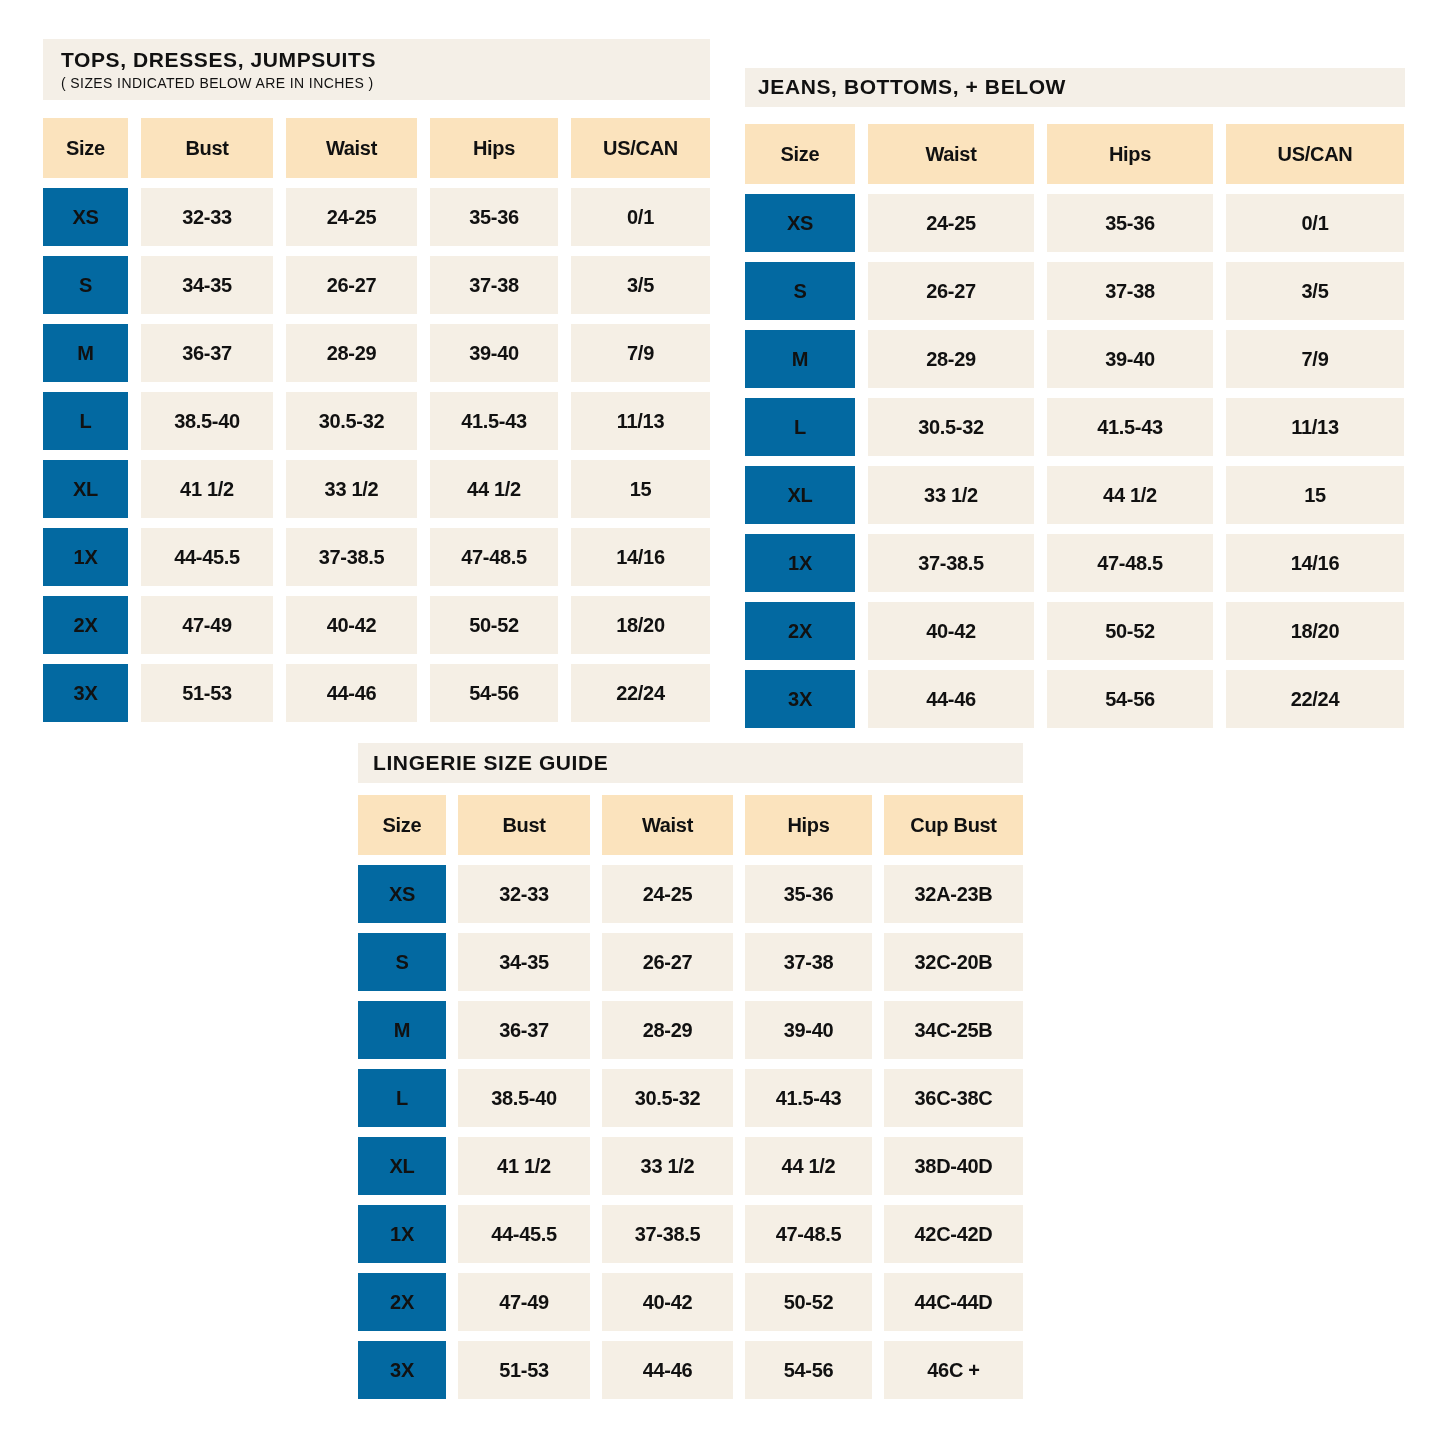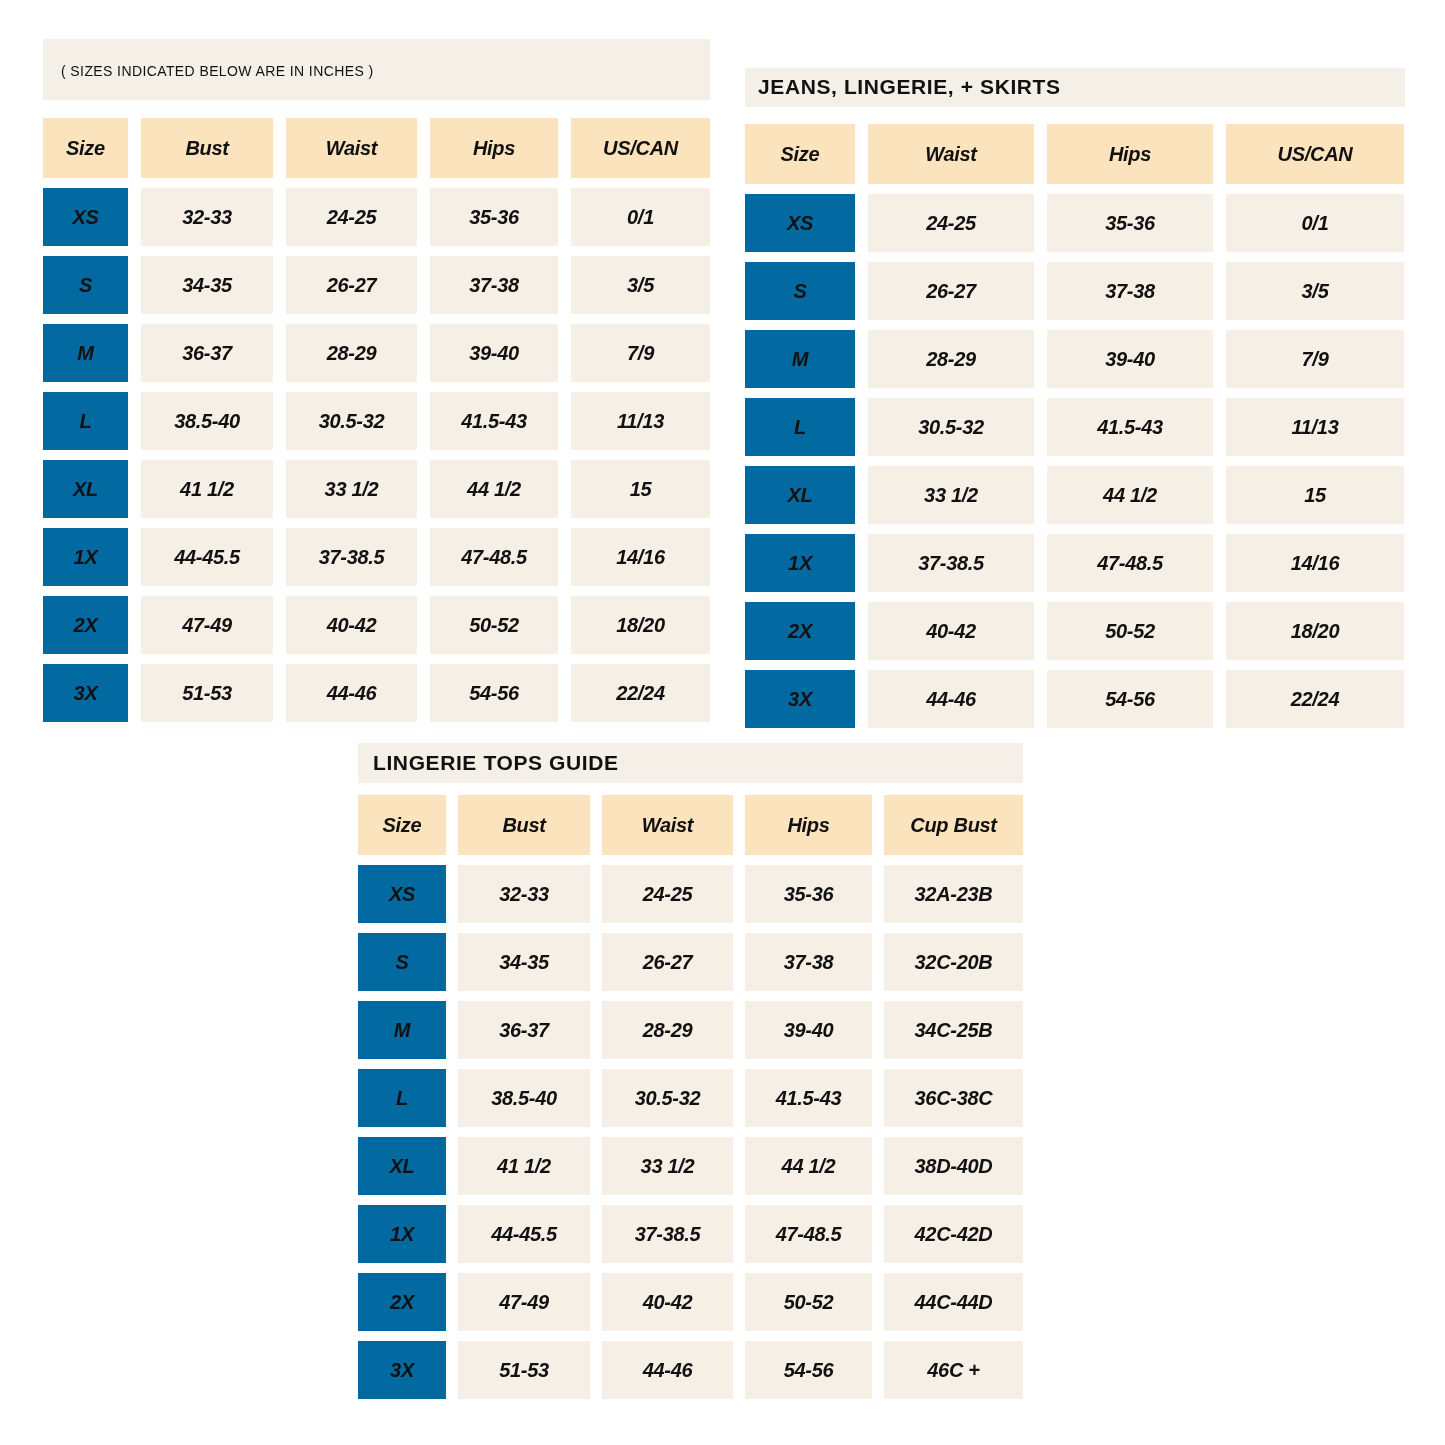--- a/index.html
+++ b/index.html
@@ -35,21 +35,20 @@
     font-size: 14px;
     font-weight: 400;
     color: #111111;
     letter-spacing: 0.4px;
     margin-top: 3px;
     white-space: nowrap;
   }
   .grid {
     display: grid;
     row-gap: 10px;
-    font-style: italic;
   }
   .cell {
     display: flex;
     align-items: center;
     justify-content: center;
     font-weight: 700;
     font-size: 20px;
     letter-spacing: -0.3px;
     color: #111111;
     box-sizing: border-box;
@@ -91,20 +90,21 @@
     grid-auto-rows: 58px;
   }
 </style>
 </head>
 <body>
 
 <div class="page">
 
   <section class="section" id="sec-tops">
     <div class="banner">
+      <div class="title">TOPS, DRESSES, JUMPSUITS</div>
       <div class="subtitle">( SIZES INDICATED BELOW ARE IN INCHES )</div>
     </div>
     <div class="grid">
         <div class="cell hcell">Size</div>
         <div class="cell hcell">Bust</div>
         <div class="cell hcell">Waist</div>
         <div class="cell hcell">Hips</div>
         <div class="cell hcell">US/CAN</div>
         <div class="cell scell">XS</div>
         <div class="cell dcell">32-33</div>
@@ -144,21 +144,21 @@
         <div class="cell scell">3X</div>
         <div class="cell dcell">51-53</div>
         <div class="cell dcell">44-46</div>
         <div class="cell dcell">54-56</div>
         <div class="cell dcell">22/24</div>
       </div>
   </section>
 
   <section class="section" id="sec-jeans">
     <div class="banner">
-      <div class="title">JEANS, LINGERIE, + SKIRTS</div>
+      <div class="title">JEANS, BOTTOMS, + BELOW</div>
     </div>
     <div class="grid">
         <div class="cell hcell">Size</div>
         <div class="cell hcell">Waist</div>
         <div class="cell hcell">Hips</div>
         <div class="cell hcell">US/CAN</div>
         <div class="cell scell">XS</div>
         <div class="cell dcell">24-25</div>
         <div class="cell dcell">35-36</div>
         <div class="cell dcell">0/1</div>
@@ -188,21 +188,21 @@
         <div class="cell dcell">18/20</div>
         <div class="cell scell">3X</div>
         <div class="cell dcell">44-46</div>
         <div class="cell dcell">54-56</div>
         <div class="cell dcell">22/24</div>
       </div>
   </section>
 
   <section class="section" id="sec-lingerie">
     <div class="banner">
-      <div class="title">LINGERIE TOPS GUIDE</div>
+      <div class="title">LINGERIE SIZE GUIDE</div>
     </div>
     <div class="grid">
         <div class="cell hcell">Size</div>
         <div class="cell hcell">Bust</div>
         <div class="cell hcell">Waist</div>
         <div class="cell hcell">Hips</div>
         <div class="cell hcell">Cup Bust</div>
         <div class="cell scell">XS</div>
         <div class="cell dcell">32-33</div>
         <div class="cell dcell">24-25</div>

